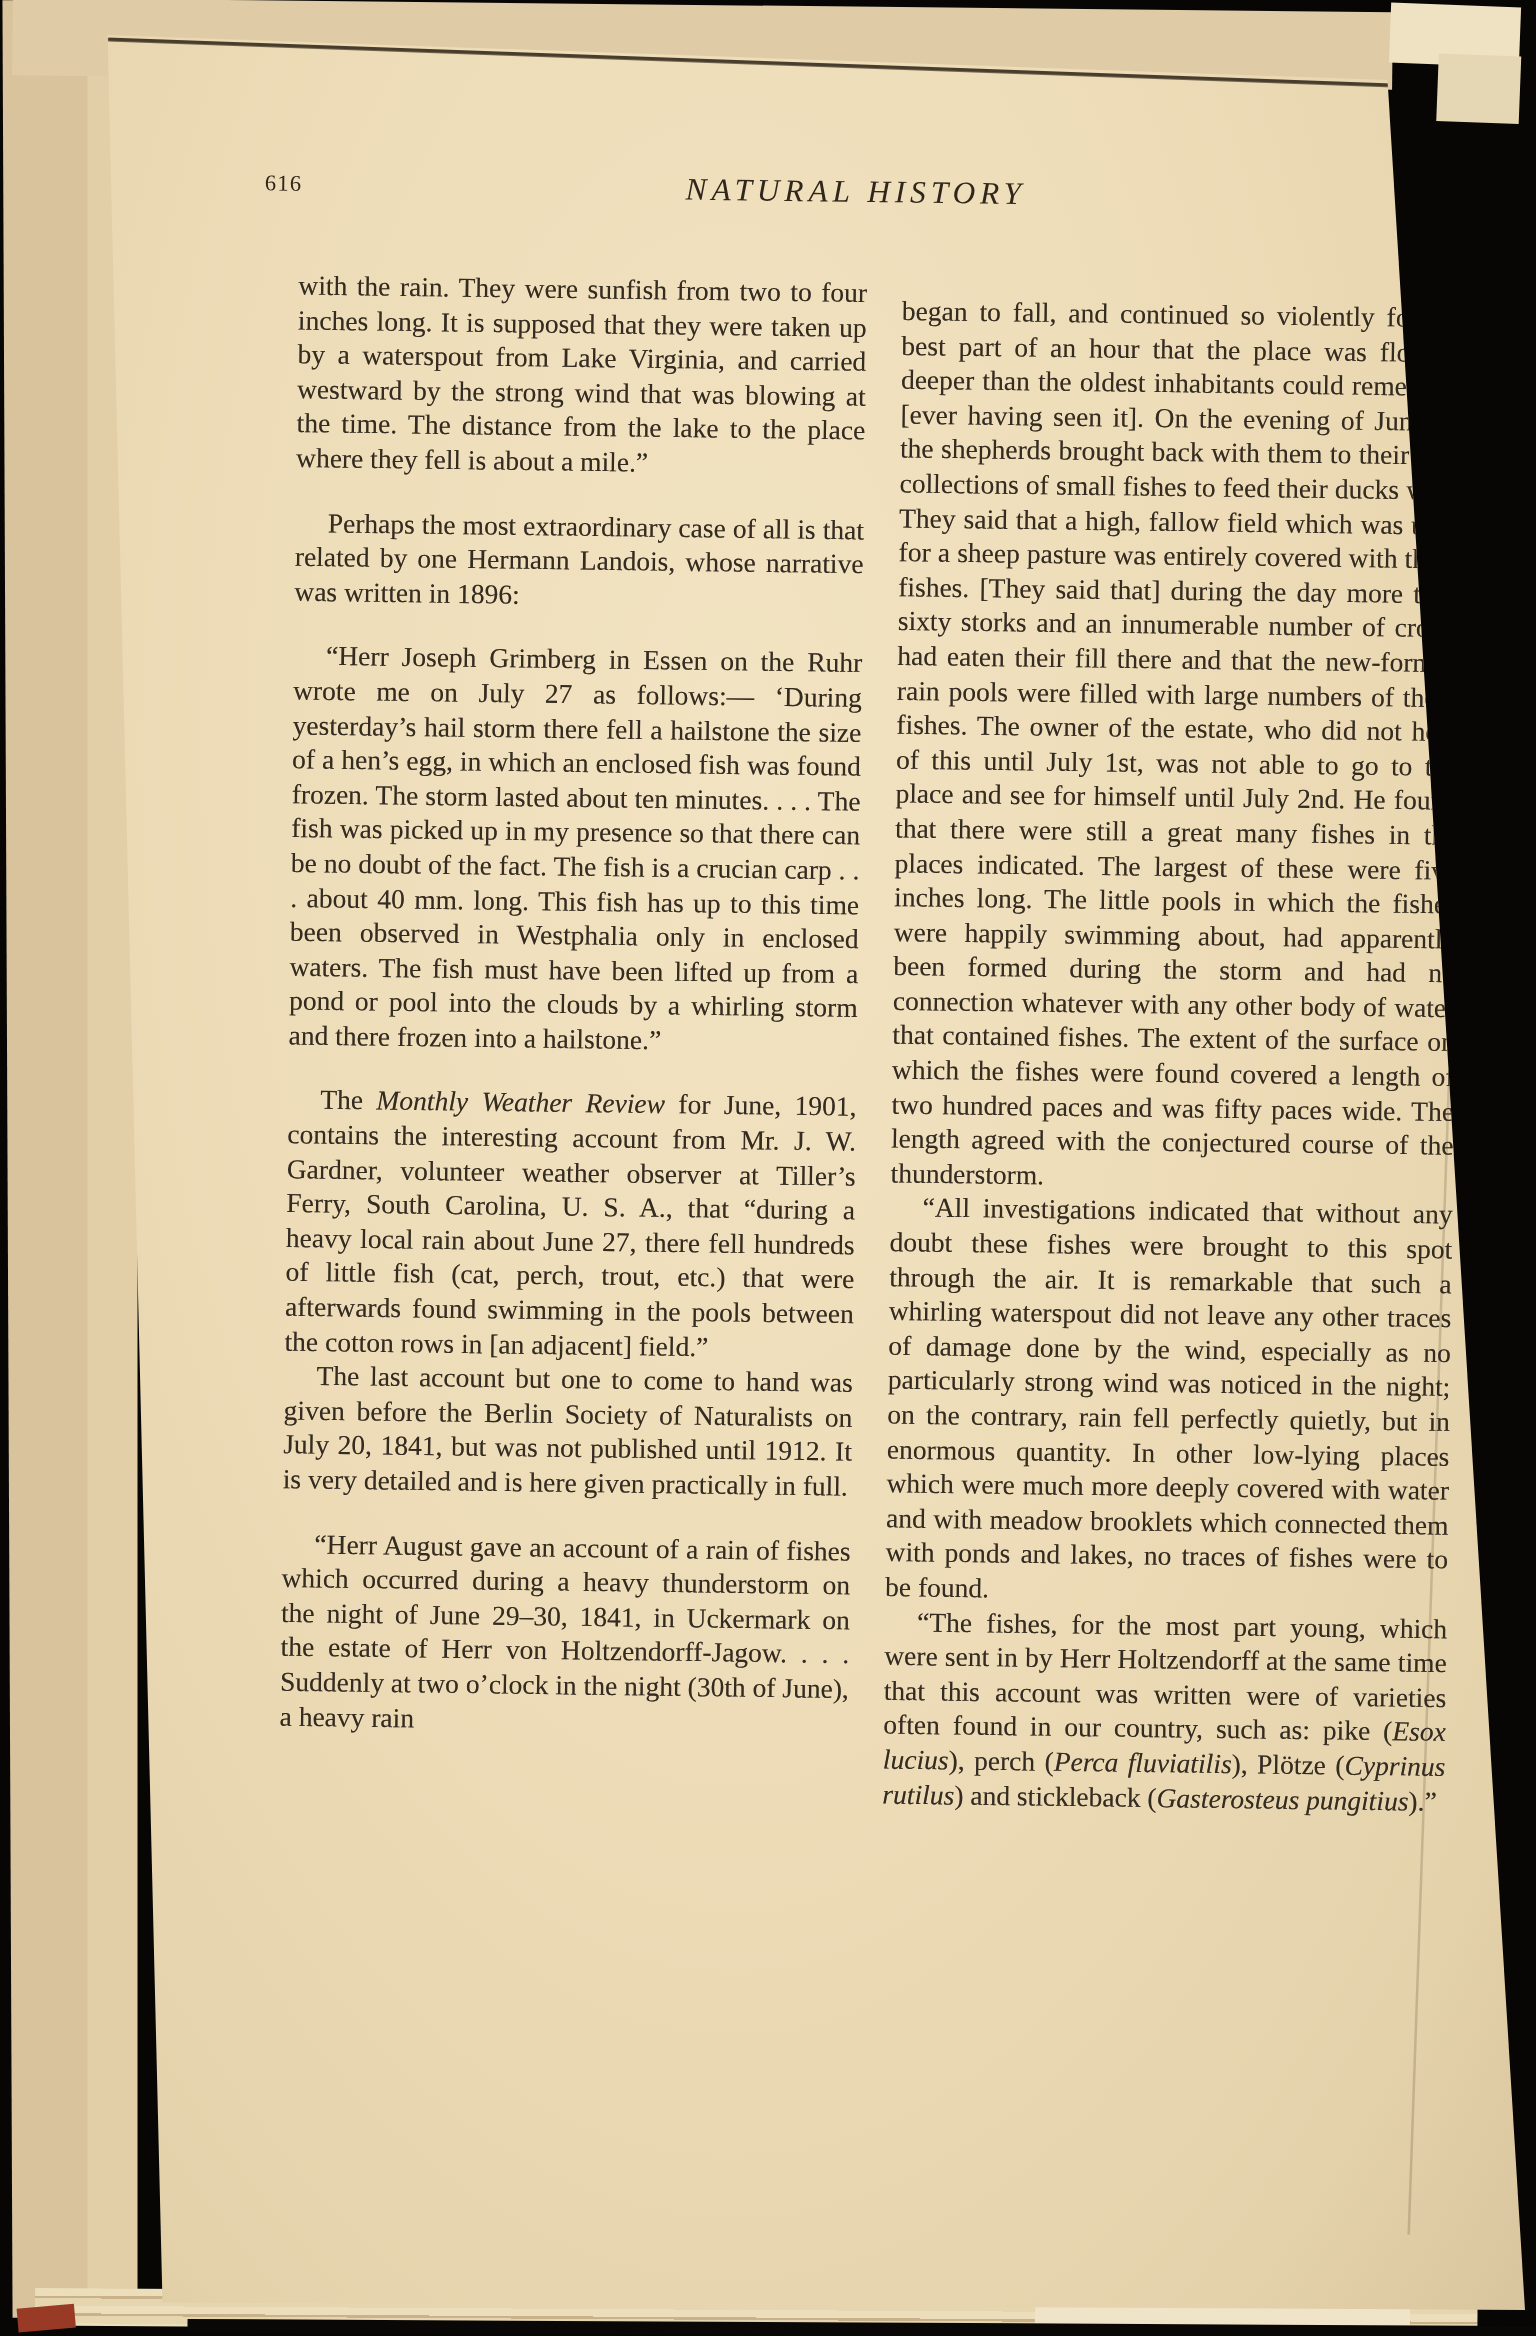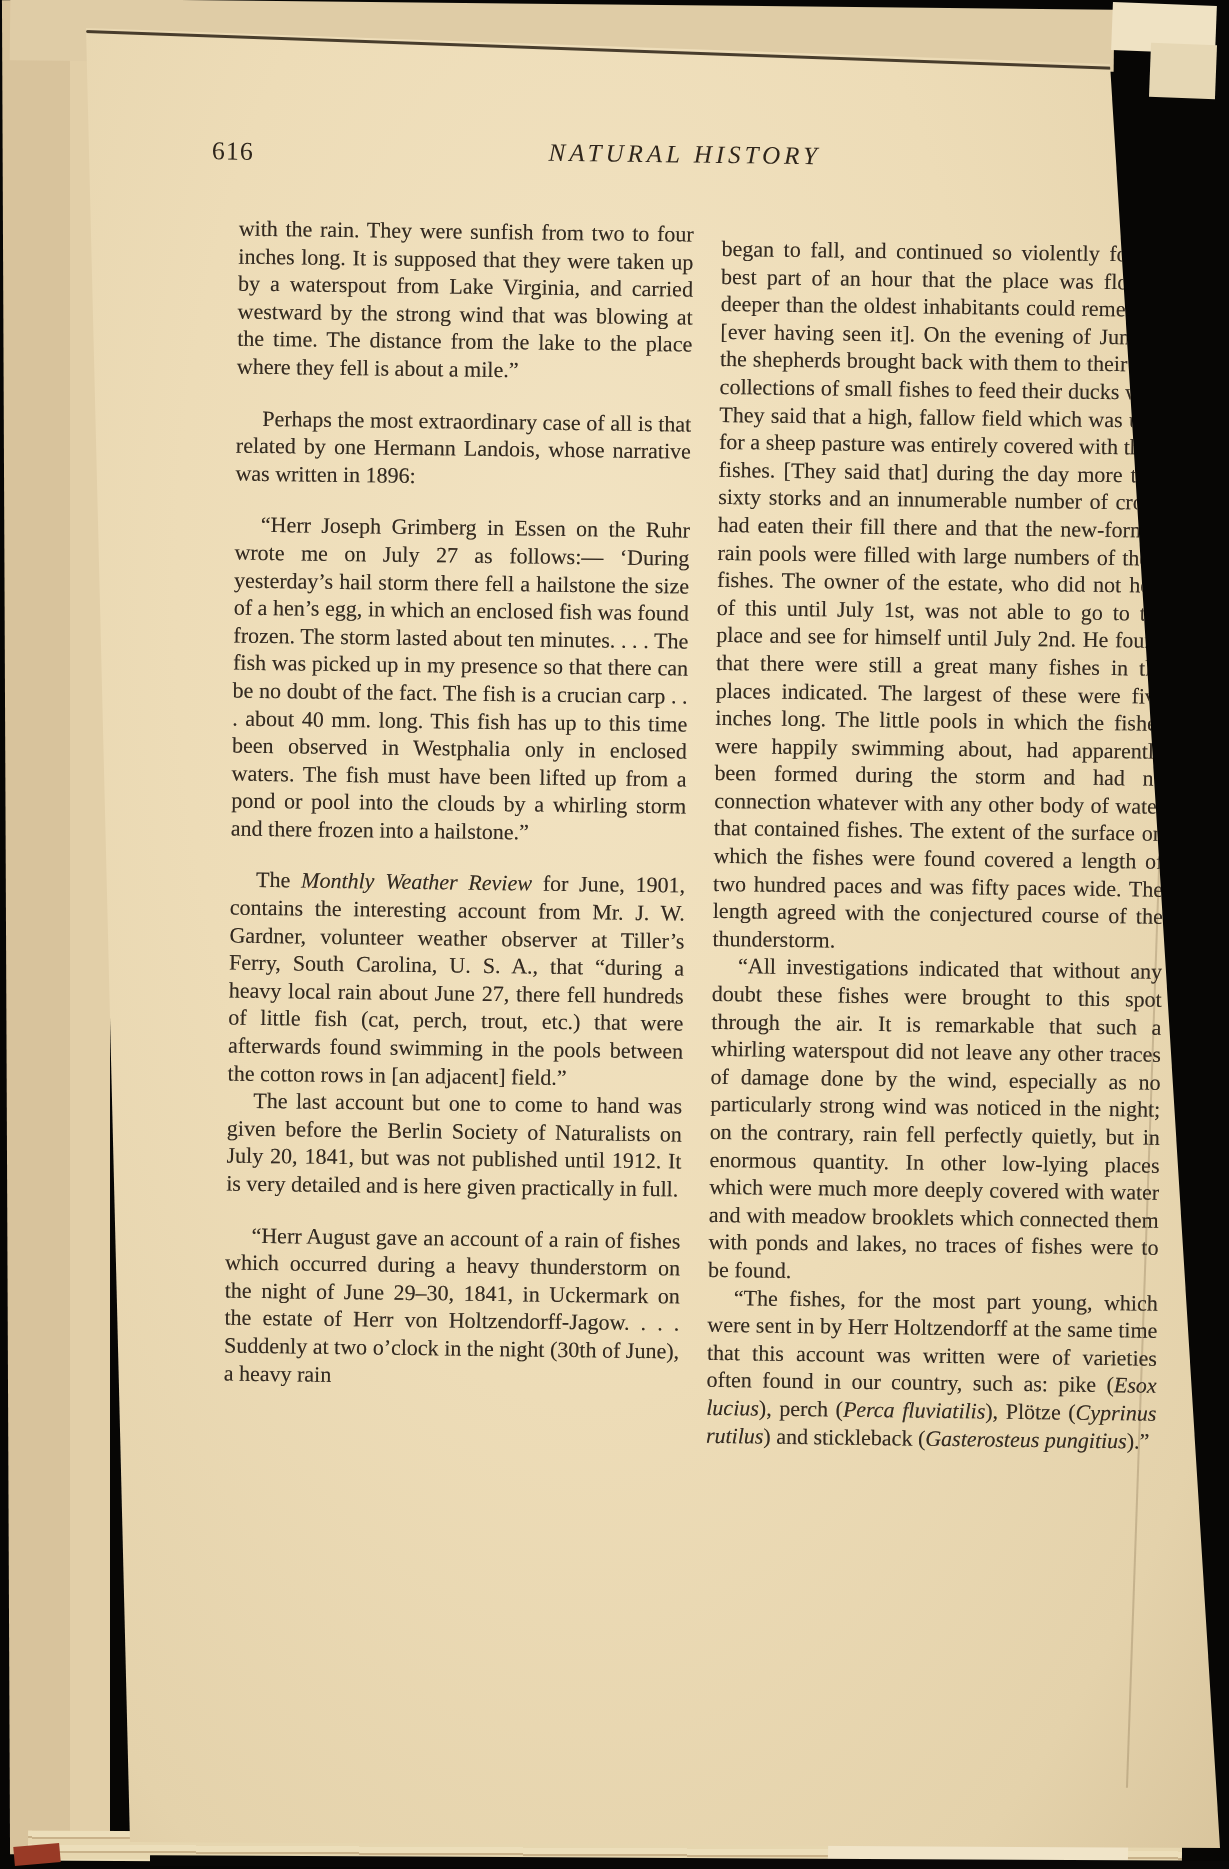--- a/index.html
+++ b/index.html
@@ -40,21 +40,21 @@
   }
 
   .content {
     position:absolute; left:130px; top:124px; width:990px;
     transform:rotate(0.75deg); transform-origin:0 0;
     color:#352c22;
   }
   .header { position:relative; height:38px; }
   .page-number {
     position:absolute; left:22px; top:4px;
-    font-size:26px; letter-spacing:1px; color:#2f261c;
+    font-size:18px; letter-spacing:1px; color:#2f261c;
   }
   .running-head {
     position:absolute; left:0; right:0; top:2px; text-align:center;
     font-style:italic; font-size:25px; letter-spacing:4px; color:#2f261c;
   }
 
   .cols { display:flex; margin-left:50px; margin-top:44px; }
   .col { }
   .col-left  { width:455px; margin-right:28px; }
   .col-right { width:450px; padding-top:14px; }

